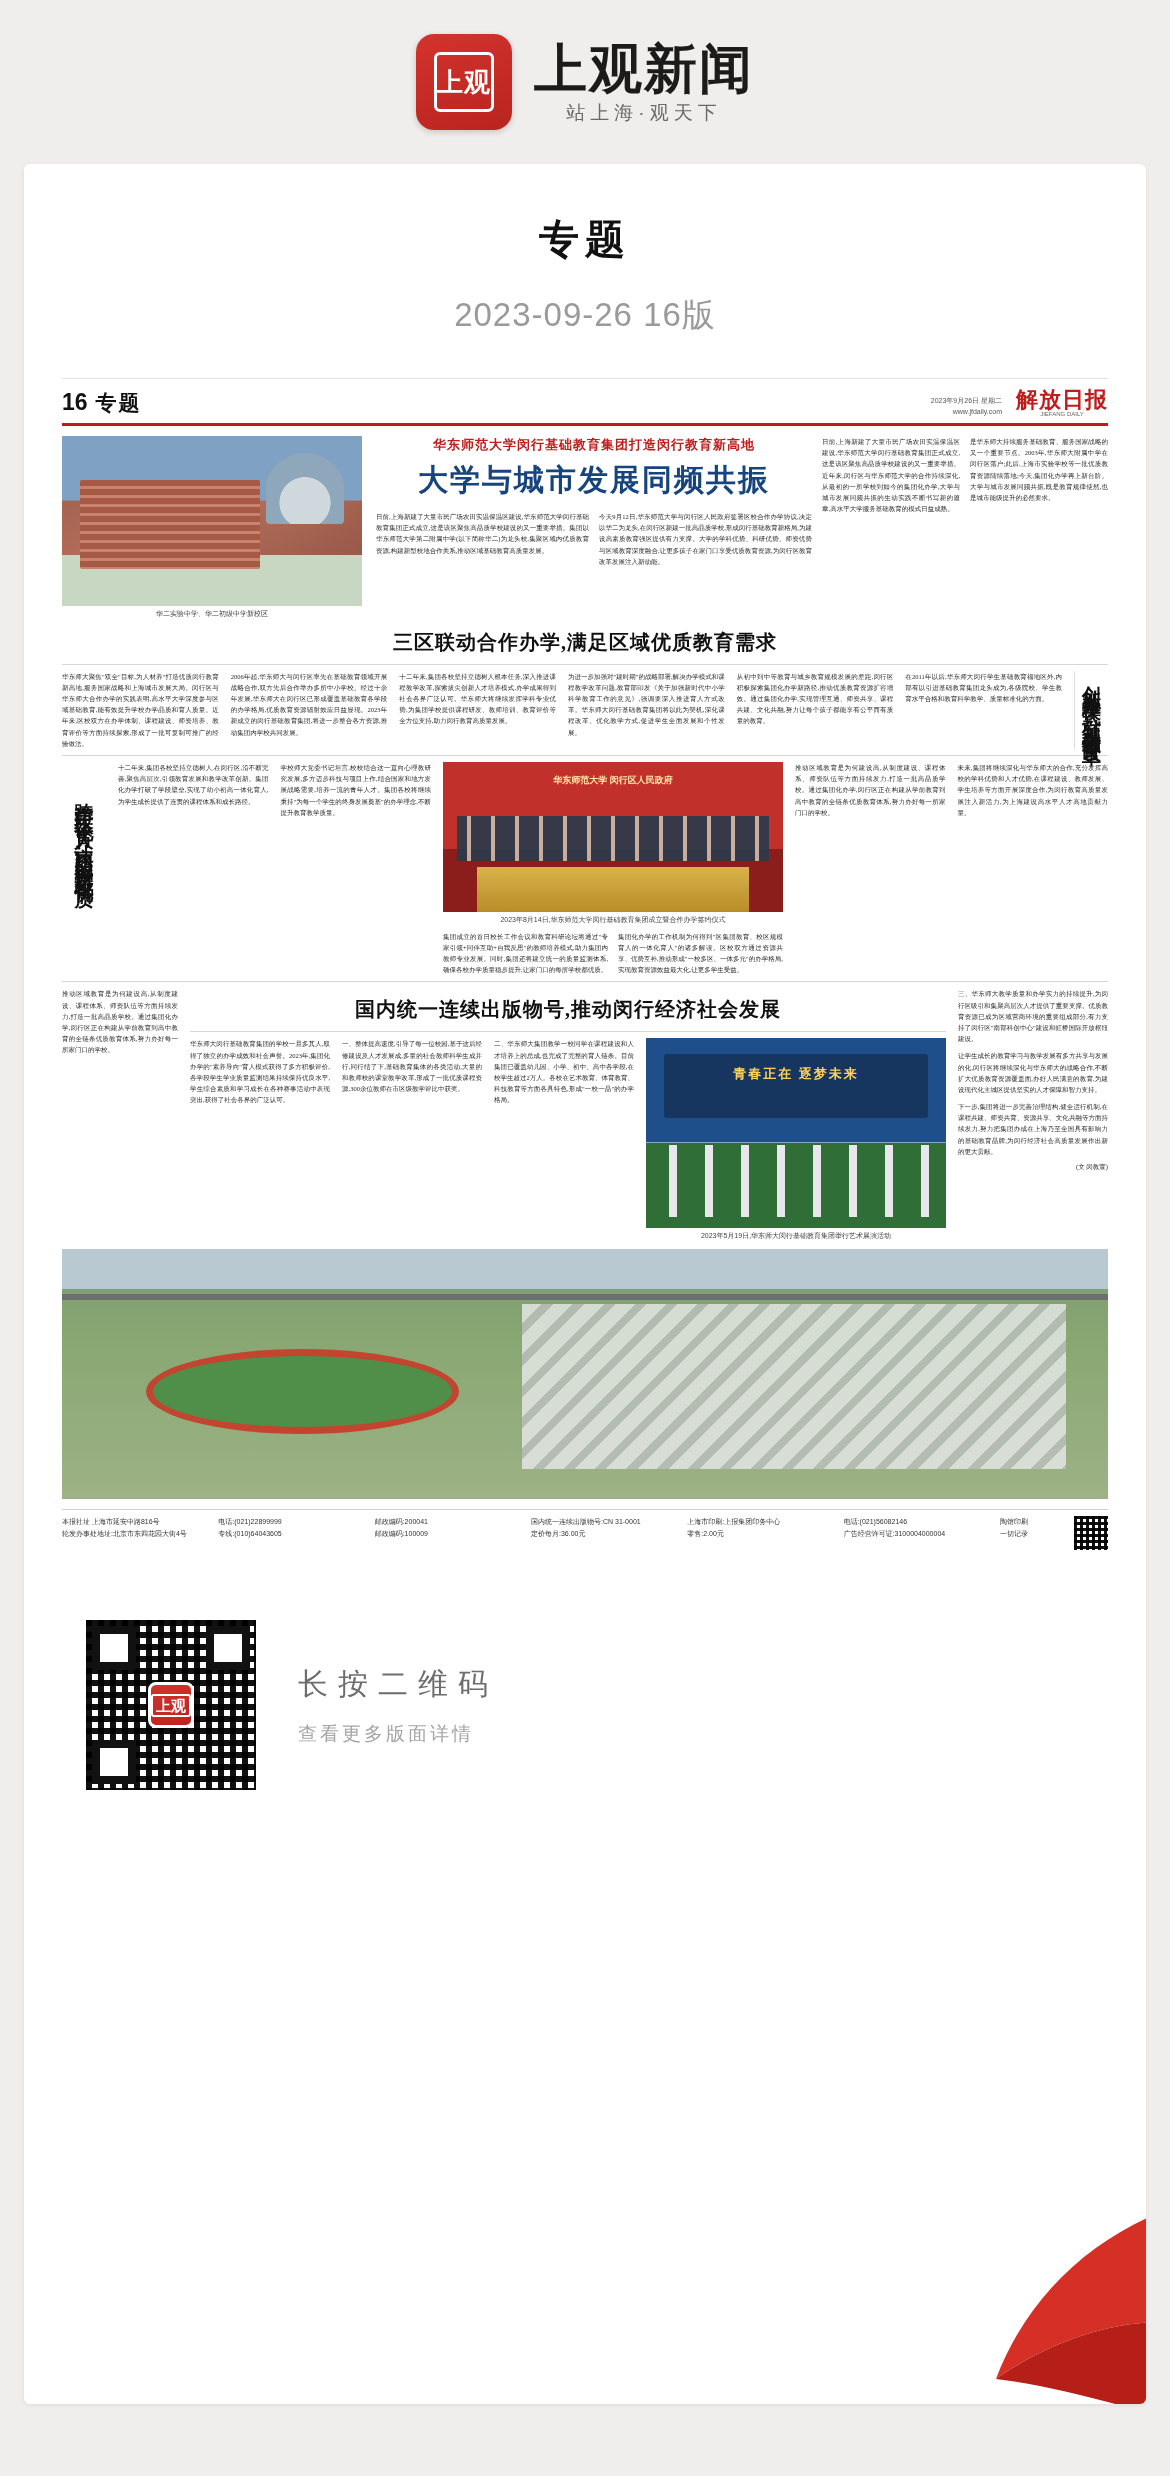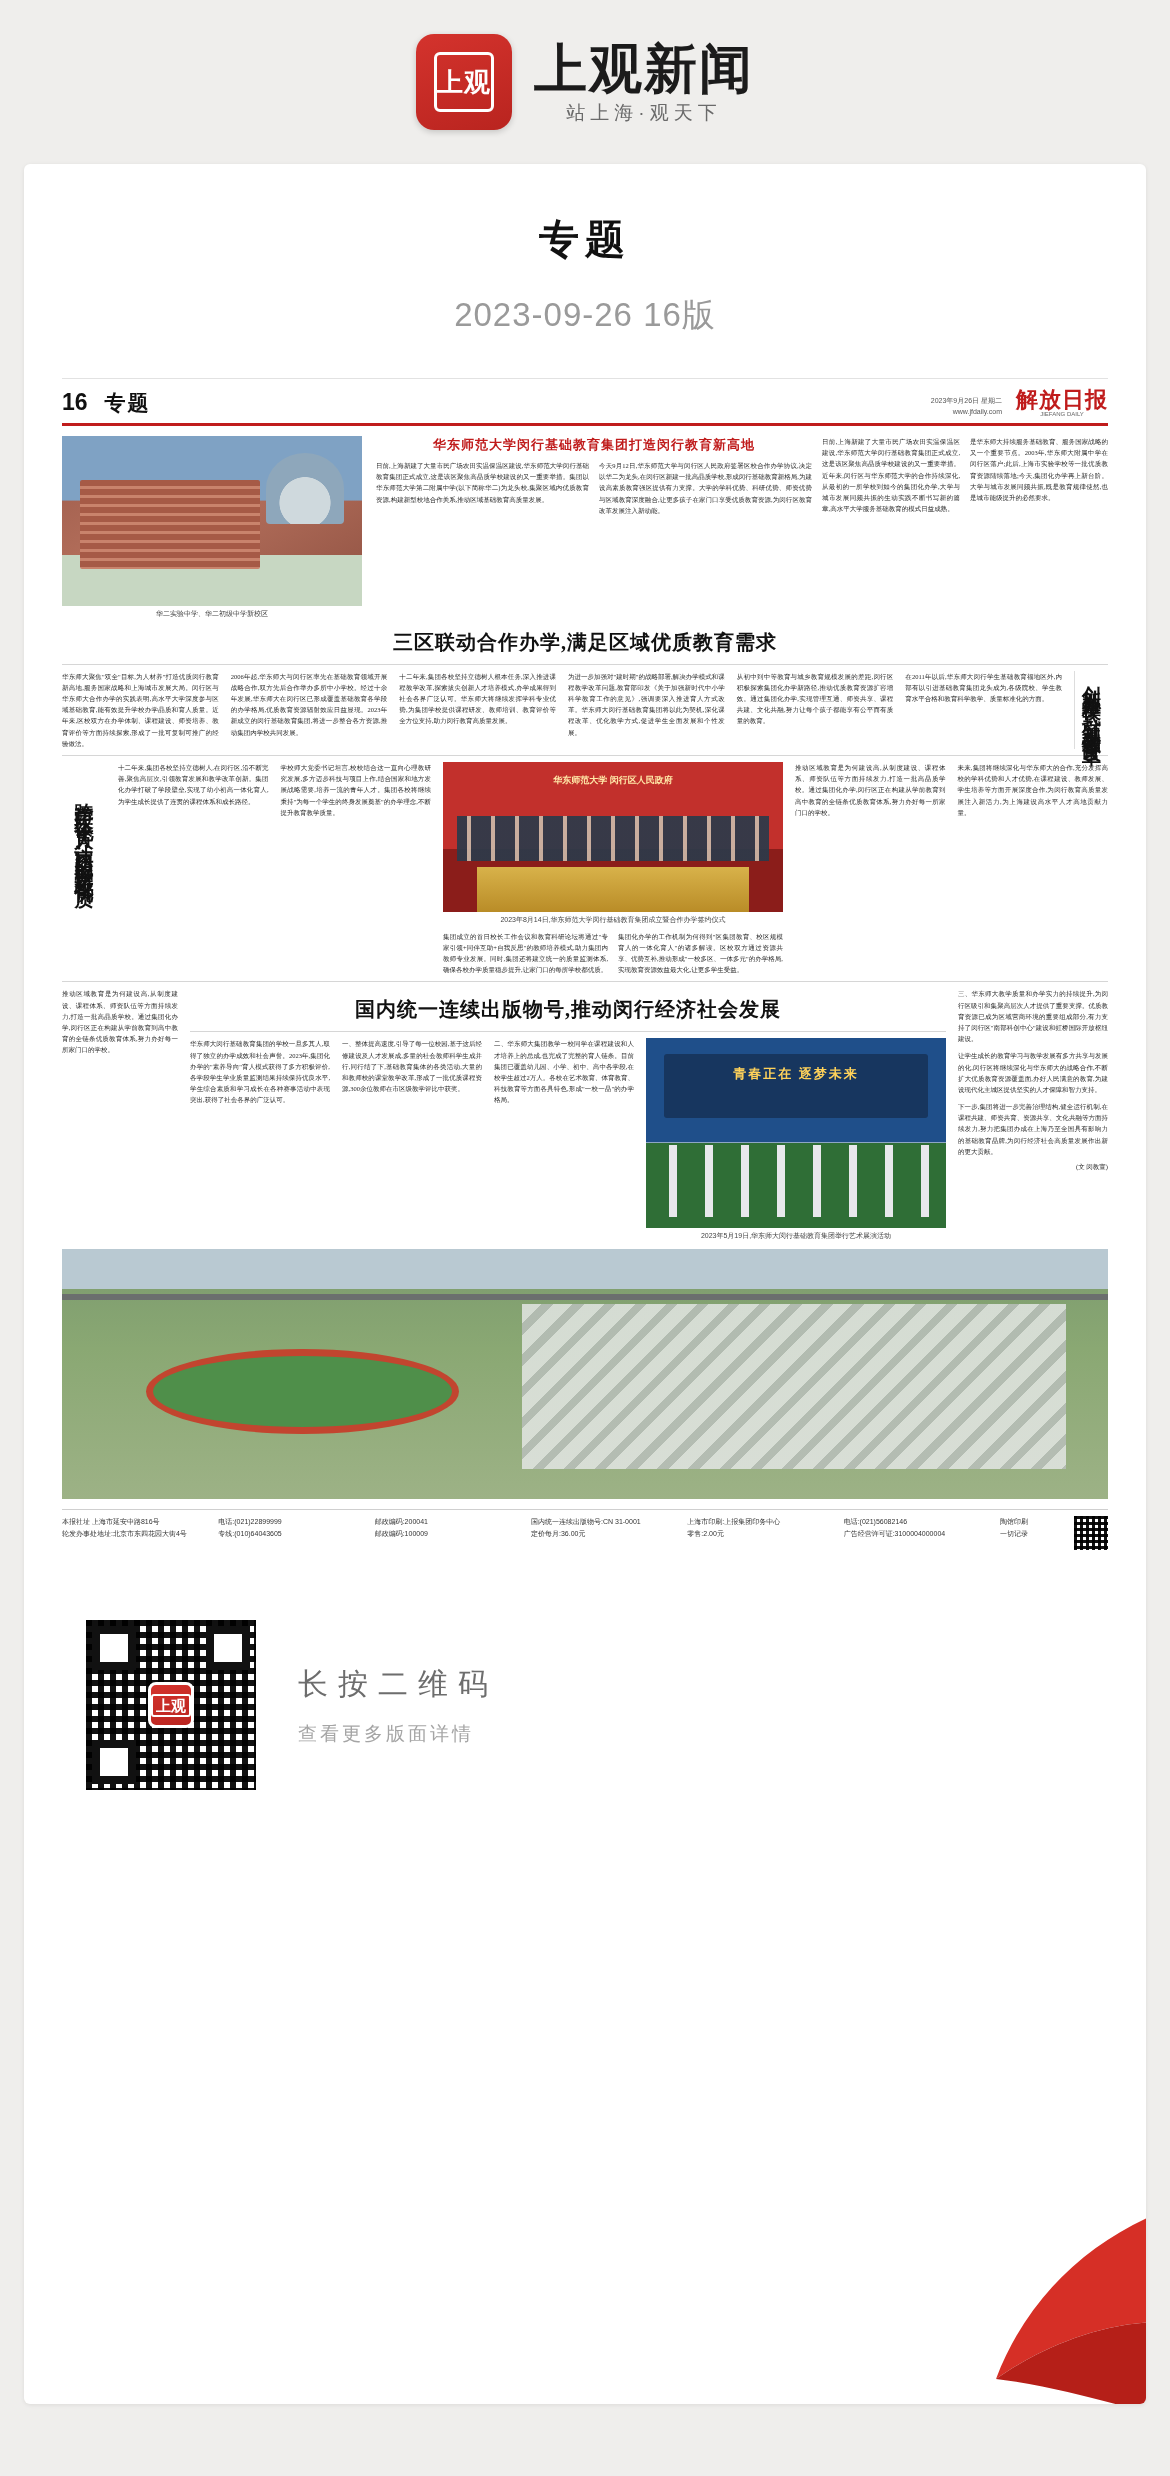--- a/index.html
+++ b/index.html
@@ -94,21 +94,21 @@
   }
   .np-head {
     display: flex;
     align-items: flex-end;
     justify-content: space-between;
     border-bottom: 3px solid #c01c1c;
     padding-bottom: 6px;
     margin-bottom: 10px;
   }
   .np-head-left {
-    display: flex; align-items: baseline; gap: 17px;
+    display: flex; align-items: baseline; gap: 8px;
   }
   .np-pagenum { font-size: 23px; font-weight: bold; color: #111; }
   .np-section { font-size: 21px; font-weight: bold; color: #111; letter-spacing: 2px; }
   .np-head-right { display: flex; align-items: flex-end; gap: 14px; }
   .np-meta { font-size: 7px; color: #555; line-height: 1.5; text-align: right; }
   .np-masthead {
     font-size: 22px;
     font-weight: bold;
     color: #c01c1c;
     font-family: "Liberation Serif", serif;
@@ -372,20 +372,21 @@
       </div>
     </div>
 
     <div class="np-top">
       <div style="flex:0 0 300px;">
         <div class="hero-photo"></div>
         <div class="photo-caption">华二实验中学、华二初级中学新校区</div>
       </div>
       <div class="np-headline-col">
         <div class="kicker">华东师范大学闵行基础教育集团打造闵行教育新高地</div>
+        <div class="headline">大学与城市发展同频共振</div>
         <div class="lede-cols">
           <div class="np-text col">日前,上海新建了大量市民广场农田实温保温区建设,华东师范大学闵行基础教育集团正式成立,这是该区聚焦高品质学校建设的又一重要举措。集团以华东师范大学第二附属中学(以下简称华二)为龙头校,集聚区域内优质教育资源,构建新型校地合作关系,推动区域基础教育高质量发展。</div>
           <div class="np-text col">今天9月12日,华东师范大学与闵行区人民政府签署区校合作办学协议,决定以华二为龙头,在闵行区新建一批高品质学校,形成闵行基础教育新格局,为建设高素质教育强区提供有力支撑。大学的学科优势、科研优势、师资优势与区域教育深度融合,让更多孩子在家门口享受优质教育资源,为闵行区教育改革发展注入新动能。</div>
         </div>
       </div>
       <div style="flex:1; display:flex; gap:10px;">
         <div class="np-text col">日前,上海新建了大量市民广场农田实温保温区建设,华东师范大学闵行基础教育集团正式成立,这是该区聚焦高品质学校建设的又一重要举措。近年来,闵行区与华东师范大学的合作持续深化,从最初的一所学校到如今的集团化办学,大学与城市发展同频共振的生动实践不断书写新的篇章,高水平大学服务基础教育的模式日益成熟。</div>
         <div class="np-text col">是华东师大持续服务基础教育、服务国家战略的又一个重要节点。2003年,华东师大附属中学在闵行区落户;此后,上海市实验学校等一批优质教育资源陆续落地;今天,集团化办学再上新台阶。大学与城市发展同频共振,既是教育规律使然,也是城市能级提升的必然要求。</div>
       </div>
     </div>

